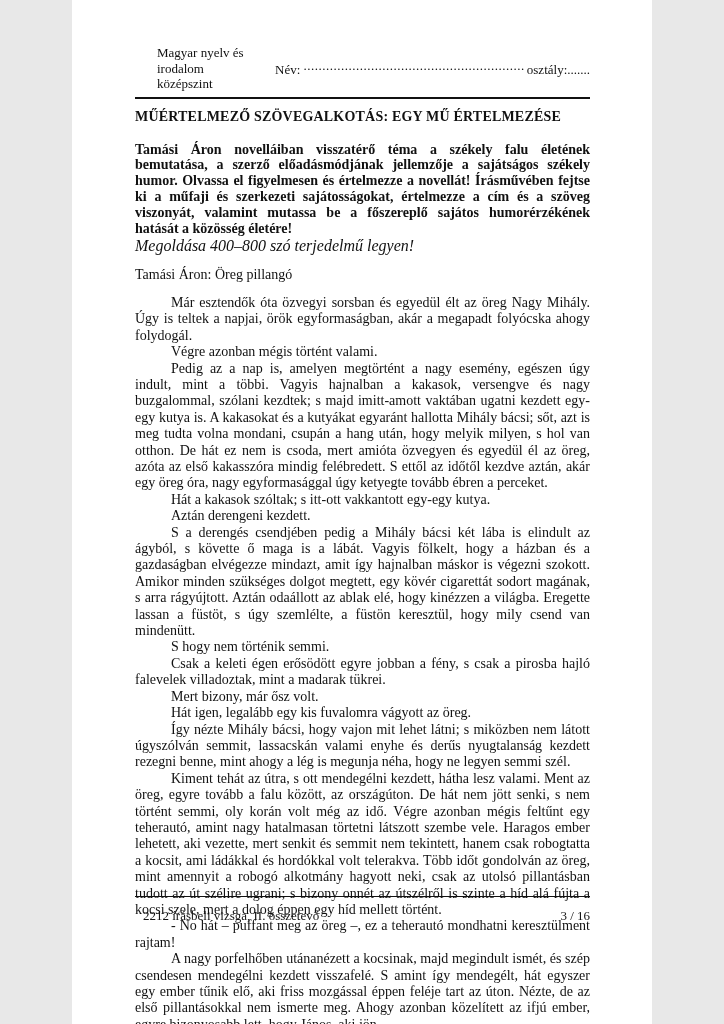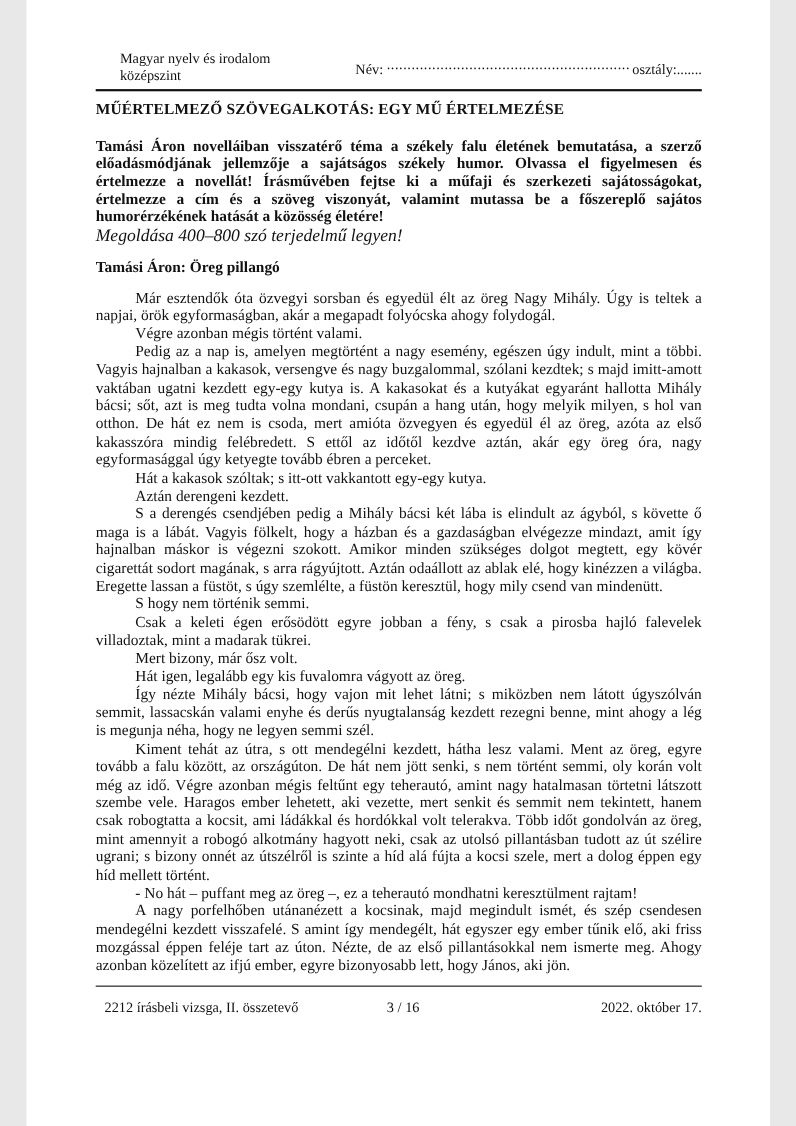--- a/index.html
+++ b/index.html
@@ -2,21 +2,21 @@
 <html lang="hu"><head>
 <meta charset="utf-8">
 <style>
   html, body {
     margin: 0;
     padding: 0;
     background: #e8e8e8;
   }
   .page {
     position: relative;
-    width: 676px;
+    width: 580px;
     height: 1024px;
     margin: 0 auto;
     background: #ffffff;
     color: #111111;
     font-family: "Liberation Serif", "DejaVu Serif", serif;
     box-sizing: border-box;
     padding: 45px 62px 0 63px;
     overflow: hidden;
   }
   
@@ -63,21 +63,21 @@
   }
   .note {
     font-size: 16px;
     font-style: italic;
     margin: 1px 0 0 0;
     line-height: 16px;
   }
   
   .story-heading {
     font-size: 14px;
-    font-weight: bold;
+    font-weight: normal;
     margin: 13px 0 0 0;
     line-height: 16px;
   }
   .story {
     margin-top: 12px;
   }
   .story p {
     margin: 0;
     font-size: 14px;
     line-height: 16.4px;
@@ -147,17 +147,16 @@
     <p>Kiment tehát az útra, s ott mendegélni kezdett, hátha lesz valami. Ment az öreg, egyre tovább a falu között, az országúton. De hát nem jött senki, s nem történt semmi, oly korán volt még az idő. Végre azonban mégis feltűnt egy teherautó, amint nagy hatalmasan törtetni látszott szembe vele. Haragos ember lehetett, aki vezette, mert senkit és semmit nem tekintett, hanem csak robogtatta a kocsit, ami ládákkal és hordókkal volt telerakva. Több időt gondolván az öreg, mint amennyit a robogó alkotmány hagyott neki, csak az utolsó pillantásban tudott az út szélire ugrani; s bizony onnét az útszélről is szinte a híd alá fújta a kocsi szele, mert a dolog éppen egy híd mellett történt.</p>
     <p>- No hát – puffant meg az öreg –, ez a teherautó mondhatni keresztülment rajtam!</p>
     <p>A nagy porfelhőben utánanézett a kocsinak, majd megindult ismét, és szép csendesen mendegélni kezdett visszafelé. S amint így mendegélt, hát egyszer egy ember tűnik elő, aki friss mozgással éppen feléje tart az úton. Nézte, de az első pillantásokkal nem ismerte meg. Ahogy azonban közelített az ifjú ember, egyre bizonyosabb lett, hogy János, aki jön.</p>
   </div>
 
   <div class="footer-area">
     <hr class="rule-bottom">
     <div class="footer">
       <span class="f-left">2212 írásbeli vizsga, II. összetevő</span>
       <span class="f-mid">3 / 16</span>
-      <span class="f-right">2022. október 17.</span>
     </div>
   </div>
 
 </div>
 
 </body></html>

